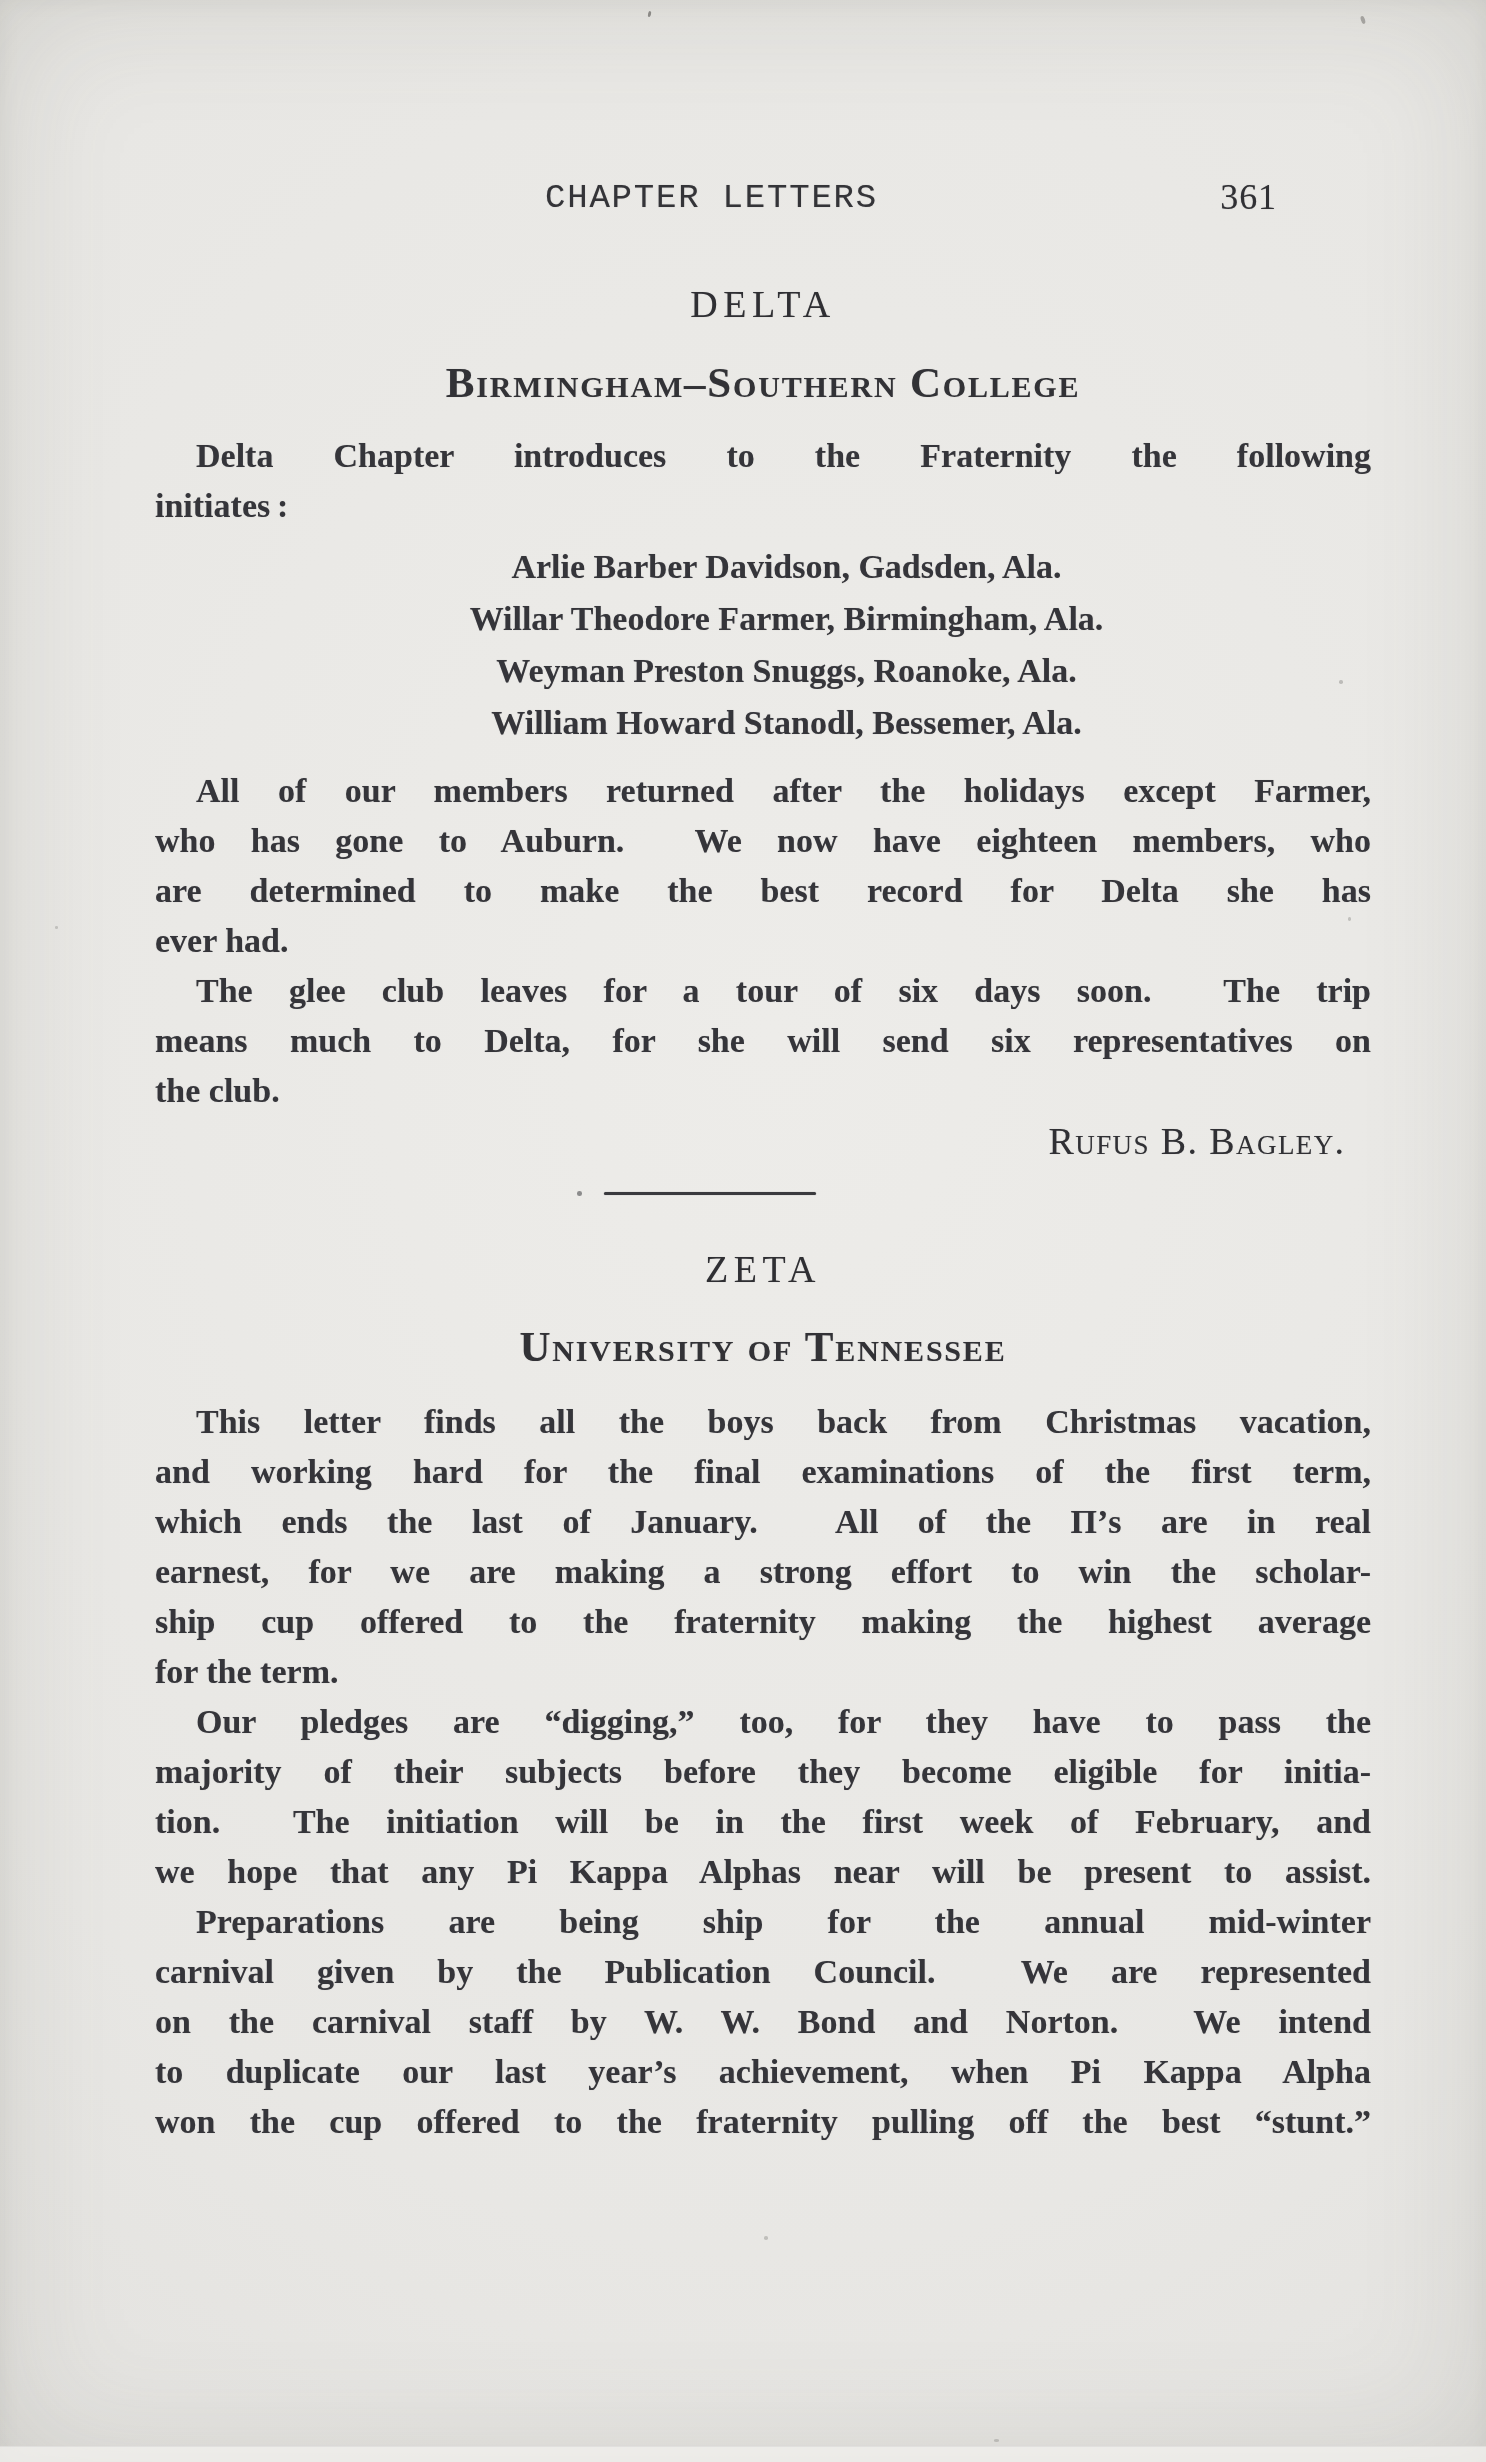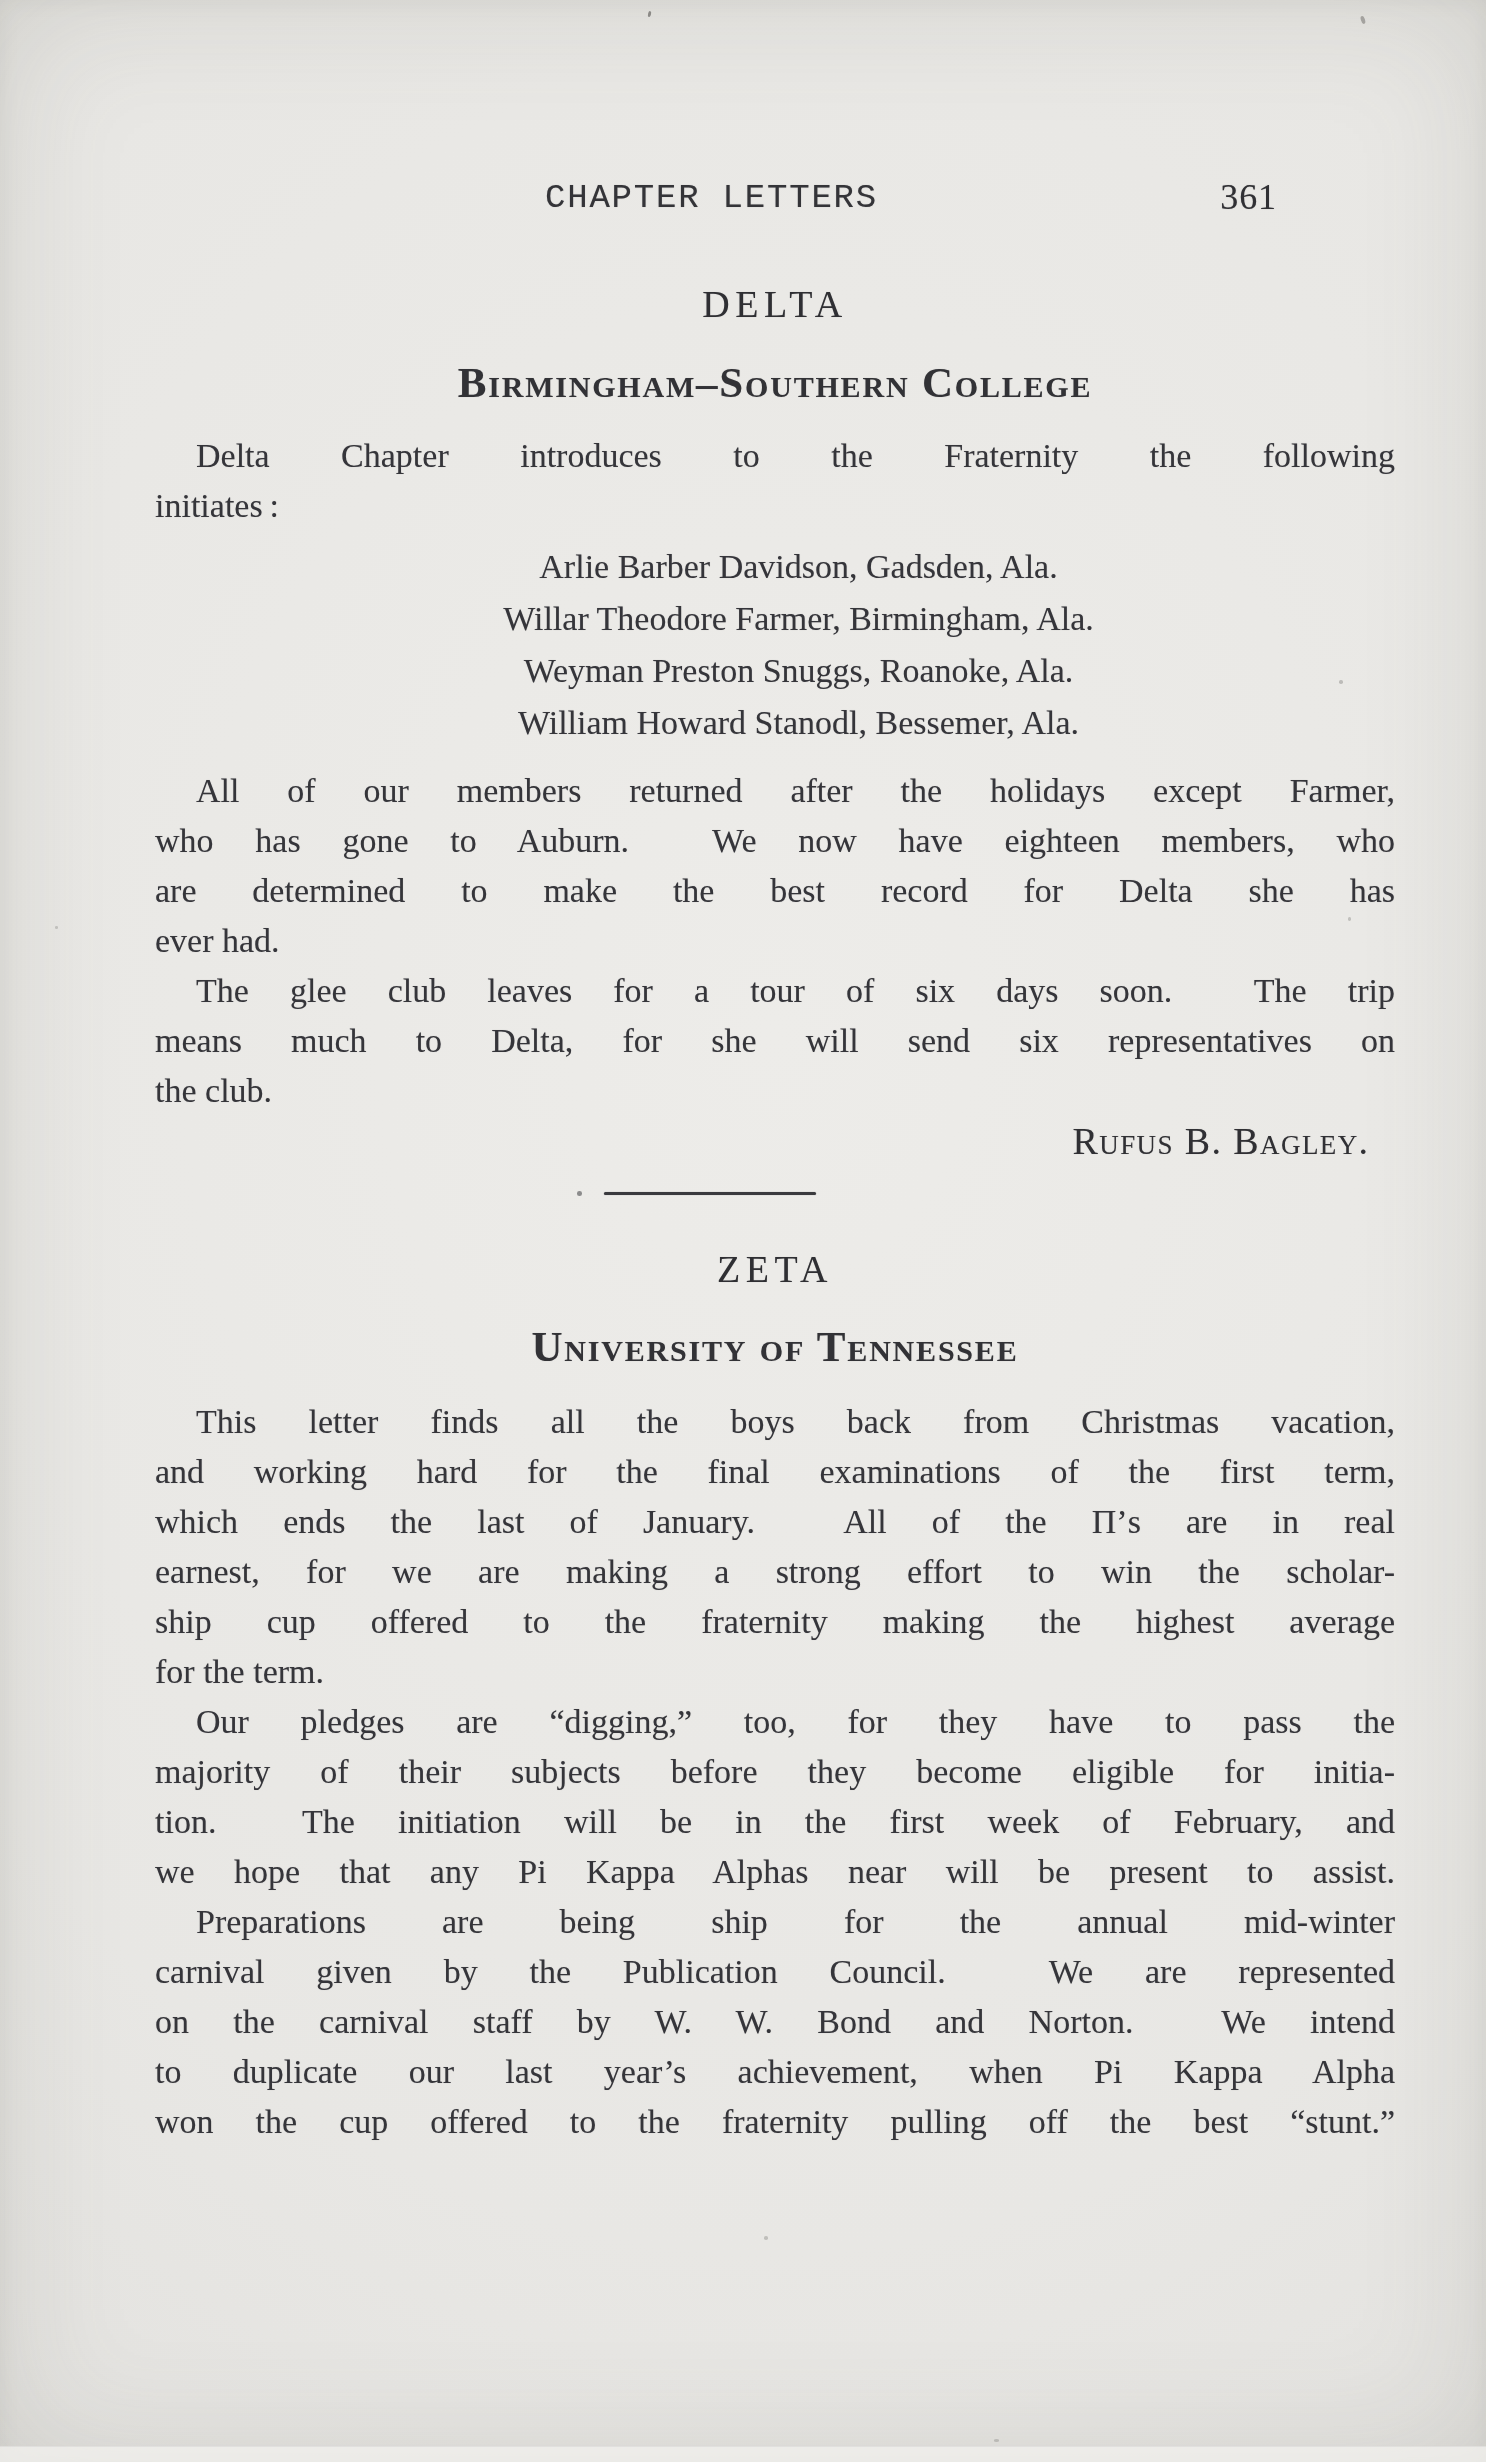--- a/index.html
+++ b/index.html
@@ -21,38 +21,38 @@
   .running-head {
     position:absolute; top:179px; left:155px; width:1113px;
     text-align:center; font-size:34px; line-height:38px; letter-spacing:1.8px;
     color:#343438; text-shadow:0 0 0.9px rgba(52,52,56,.35);font-family:Liberation Mono, monospace;
   }
   .page-number {
     position:absolute; top:176px; right:210px;
     font-size:36px; line-height:42px; letter-spacing:0.9px;
     color:#303034; text-shadow:0 0 0.9px rgba(48,48,52,.4);
   }
-  .content { padding:0 92px 0 155px; }
+  .content { padding:0 116px 0 155px; }
   .content, .content * { text-shadow:0 0 0.9px rgba(53,53,58,.28); }
   h1.section-heading {
     margin:0; font-weight:400; text-align:center;
     font-size:38px; line-height:42px; letter-spacing:5.5px; color:#2f2f33;
   }
   h1.heading-delta { margin-top:283px; }
   h1.heading-zeta  { margin-top:52px; }
   h2.section-subheading {
     margin:0; font-weight:700; text-align:center;
     font-variant:small-caps; font-size:43px; line-height:40px; letter-spacing:1.8px; color:#323236;
   }
   h2.subheading-delta { margin-top:38px; }
   h2.subheading-zeta  { margin-top:37px; }
   .blocks-delta { margin-top:28px; }
   .blocks-zeta  { margin-top:30px; }
   .paragraph { margin:0; }
-  .line { height:50px; line-height:50px; font-size:34px; white-space:pre-wrap; }
+  .line { height:50px; line-height:50px; font-size:34px; white-space:pre-wrap;font-weight:bold; }
   .line.just { text-align:justify; text-align-last:justify; -moz-text-align-last:justify; }
   .line.last { text-align:left; }
   .line.indent { text-indent:41px; }
   .name-list { margin:10px 0 17.3px 47px; }
   .name-list .line { height:52px; line-height:52px;text-align:center; }
   .signature {
     margin-top:4.6px; text-align:right; padding-right:25.5px;
     font-variant:small-caps; font-size:38px; line-height:40px; letter-spacing:1.4px; color:#303034;
   }
   .divider {

